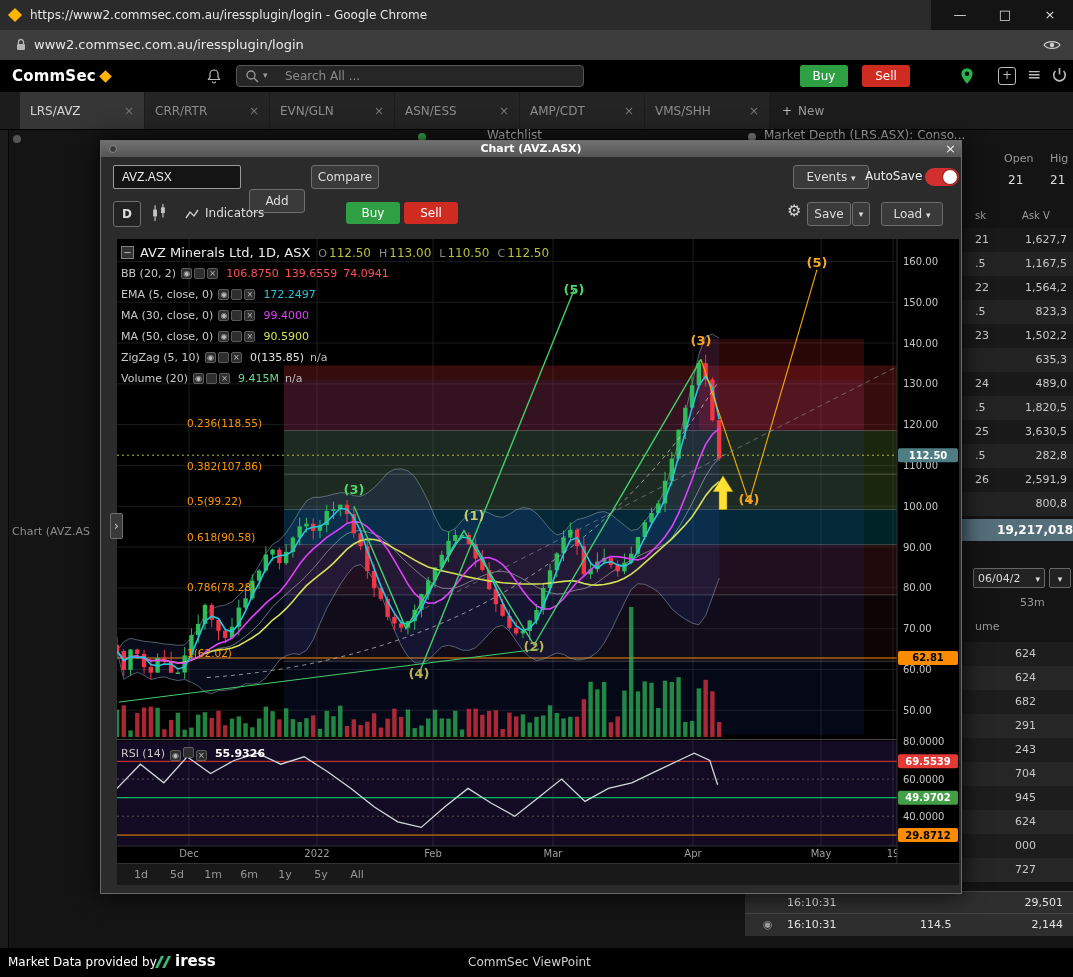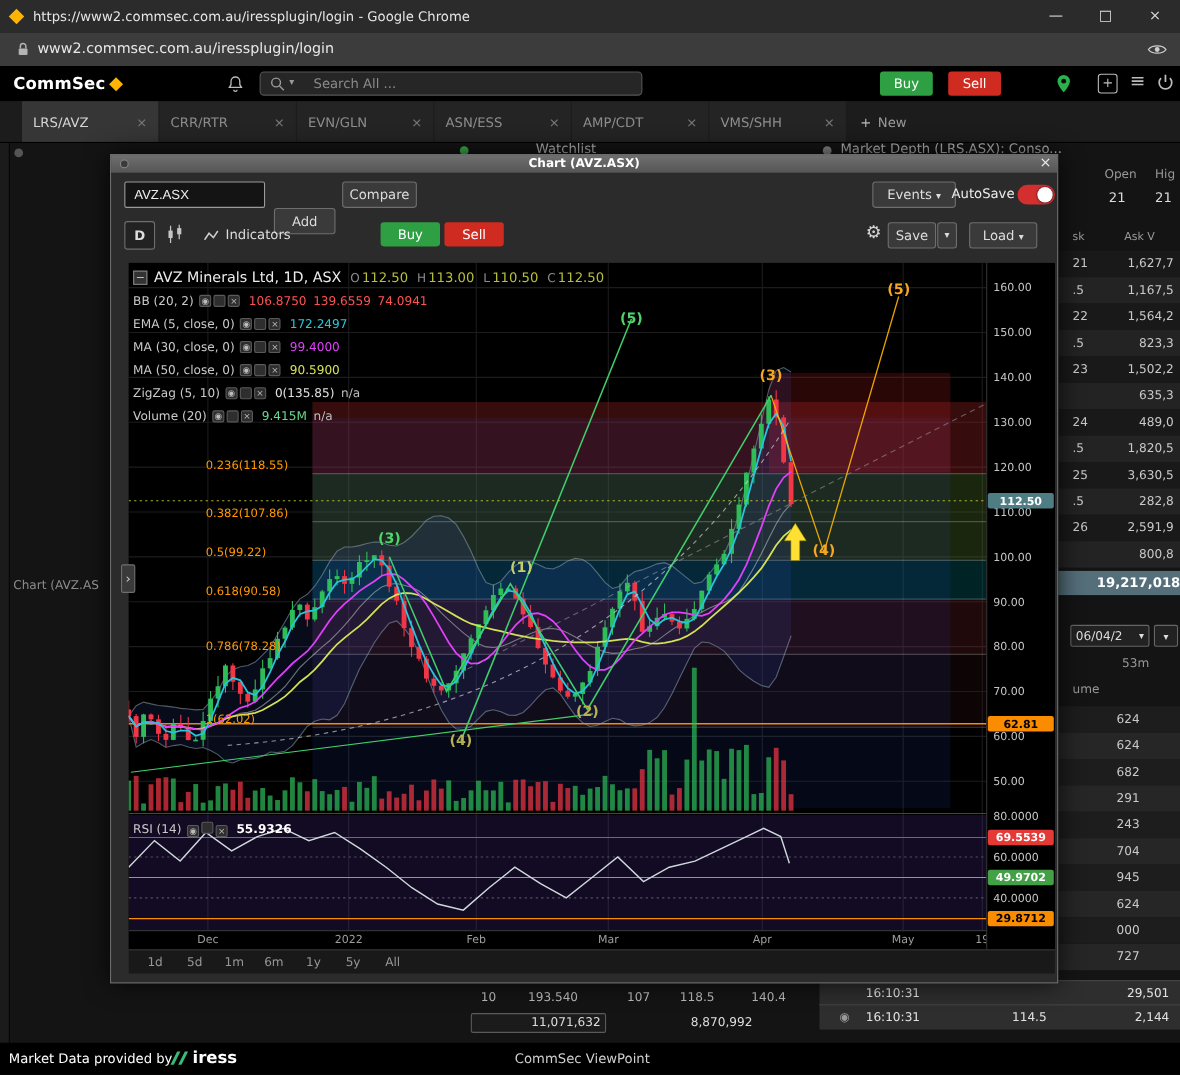--- a/index.html
+++ b/index.html
@@ -1,20 +1,20 @@
 <!DOCTYPE html>
 <html><head>
 <meta charset="utf-8">
 <style>
   html,body{margin:0;padding:0;background:#000;}
   .screen{position:relative;width:1073px;height:977px;background:#141414;overflow:hidden;
     font-family:"DejaVu Sans","Liberation Sans",sans-serif;-webkit-font-smoothing:antialiased;}
   .abs{position:absolute;}
   
-  .titlebar{left:0;top:0;width:1073px;height:30px;background:#2b2b2b;color:#e6e6e6;font-size:12px;}
+  .titlebar{left:0;top:0;width:891px;height:30px;background:#2b2b2b;color:#e6e6e6;font-size:12px;padding-left:40px;}
   .titlebar .fav{left:10px;top:10px;width:10px;height:10px;background:#ffb400;transform:rotate(45deg);}
   .titlebar .ttl{left:30px;top:8px;}
   .winctl{top:6px;width:30px;height:18px;text-align:center;color:#ddd;font-size:13px;line-height:18px;cursor:default;}
   .addressbar{left:0;top:30px;width:1073px;height:30px;background:#3c3c3c;border-bottom:1px solid #1d1d1d;}
   .addressbar .url{left:34px;top:7px;color:#e8e8e8;font-size:13px;}
   
   .appbar{left:0;top:60px;width:1073px;height:32px;background:#000;}
   .logo{left:12px;top:7px;color:#fff;font-size:15px;font-weight:bold;letter-spacing:.2px;}
   .logo .dia{display:inline-block;width:9px;height:9px;background:#ffb400;transform:rotate(45deg);margin-left:5px;}
   .searchbox{left:236px;top:5px;width:346px;height:20px;background:#262626;border:1px solid #555;border-radius:4px;color:#888;}
@@ -252,29 +252,20 @@
         </div>
         <div class="qty-row">
           <span class="qv">000</span>
         </div>
         <div class="qty-row">
           <span class="qv">727</span>
         </div>
       </div>
   </div>
 
-  <div class="abs" style="left:420px;top:897px;width:320px;height:40px;">
-    <span class="abs" style="left:17px;top:3px;color:#bbb;font-size:11px;">10</span>
-    <span class="abs" style="left:60px;top:3px;color:#bbb;font-size:11px;">193.540</span>
-    <span class="abs" style="left:150px;top:3px;color:#bbb;font-size:11px;">107</span>
-    <span class="abs" style="left:198px;top:3px;color:#bbb;font-size:11px;">118.5</span>
-    <span class="abs" style="left:263px;top:3px;color:#bbb;font-size:11px;">140.4</span>
-    <span class="abs" style="left:8px;top:24px;width:117px;height:16px;background:#1b1b1b;border:1px solid #5a5a5a;border-radius:2px;color:#ddd;font-size:11px;line-height:16px;text-align:right;padding-right:4px;">11,071,632</span>
-    <span class="abs" style="left:208px;top:26px;color:#ddd;font-size:11px;">8,870,992</span>
-  </div>
 
   <div class="trade-row" style="top:891px;">
     <span class="abs" style="left:42px;">16:10:31</span>
     <span class="abs" style="right:10px;">29,501</span>
   </div>
   <div class="trade-row" style="top:913px;">
     <span class="abs" style="left:18px;color:#999;">◉</span>
     <span class="abs" style="left:42px;">16:10:31</span>
     <span class="abs" style="left:175px;">114.5</span>
     <span class="abs" style="right:10px;">2,144</span>

